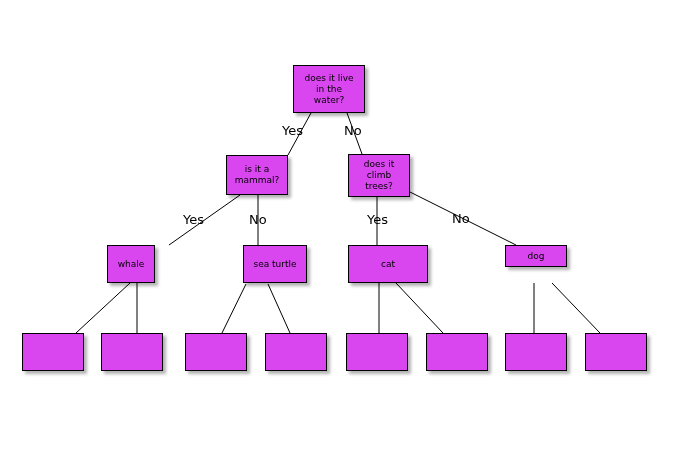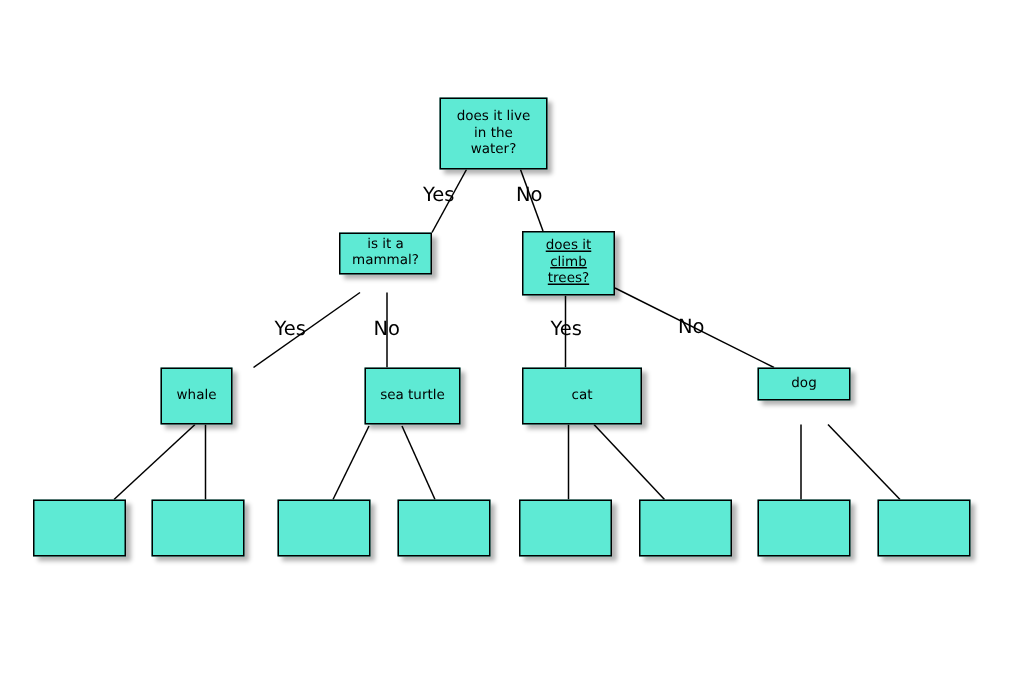--- a/index.html
+++ b/index.html
@@ -23,21 +23,21 @@
   svg#edges {
     position: absolute;
     left: 0; top: 0;
     width: 676px;
     height: 455px;
     z-index: 1;
   }
   .node {
     position: absolute;
     box-sizing: border-box;
-    background: #5eead4;
+    background: #d946ef;
     border: 1px solid #000000;
     box-shadow: 3px 3px 3px rgba(0,0,0,0.30);
     z-index: 2;
     display: flex;
     align-items: center;
     justify-content: center;
     text-align: center;
   }
   .node-label {
     font-size: 9px;
@@ -74,25 +74,25 @@
       <line x1="379" y1="283" x2="379" y2="333" stroke="#000000" stroke-width="1"></line>
       <line x1="396" y1="283" x2="443" y2="333" stroke="#000000" stroke-width="1"></line>
       <line x1="534" y1="283" x2="534" y2="333" stroke="#000000" stroke-width="1"></line>
       <line x1="552" y1="283" x2="600" y2="333" stroke="#000000" stroke-width="1"></line>
     </svg>
 <div class="node" style="left: 293px; top: 65px; width: 72px; height: 48px;">
       <span class="node-label">does it live
 in the
 water?</span>
     </div>
-    <div class="node" style="left: 226px; top: 155px; width: 62px; height: 28px;">
+    <div class="node" style="left: 226px; top: 155px; width: 62px; height: 40px;">
       <span class="node-label">is it a
 mammal?</span>
     </div>
-    <div class="node" style="left: 348px; top: 154px; width: 62px; height: 43px; text-decoration: underline;">
+    <div class="node" style="left: 348px; top: 154px; width: 62px; height: 43px;">
       <span class="node-label">does it
 climb
 trees?</span>
     </div>
     <div class="node" style="left: 107px; top: 245px; width: 48px; height: 38px; justify-content: center;">
       <span class="node-label">whale</span>
     </div>
     <div class="node" style="left: 226px; top: 245px; width: 64px; height: 38px; margin-left: 17px;">
       <span class="node-label">sea turtle</span>
     </div>

